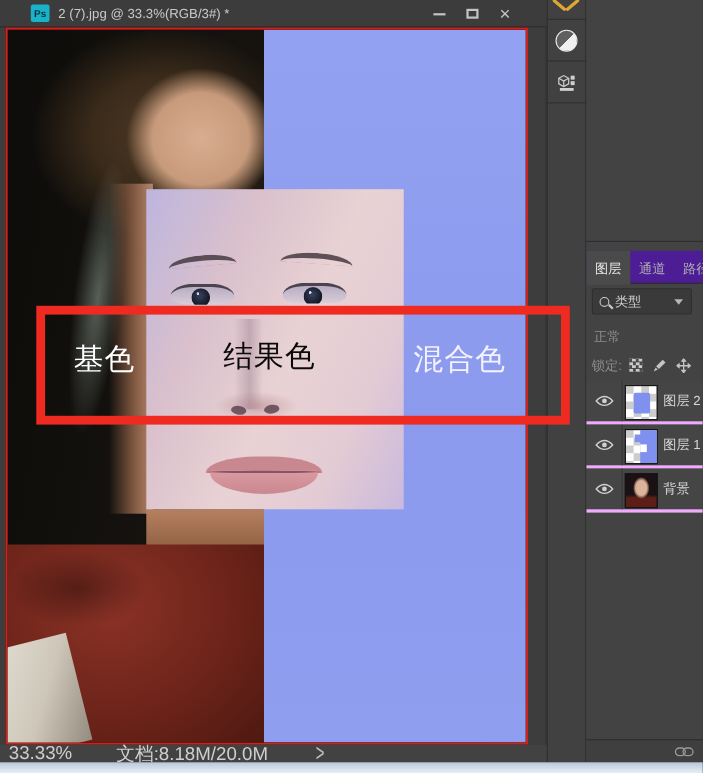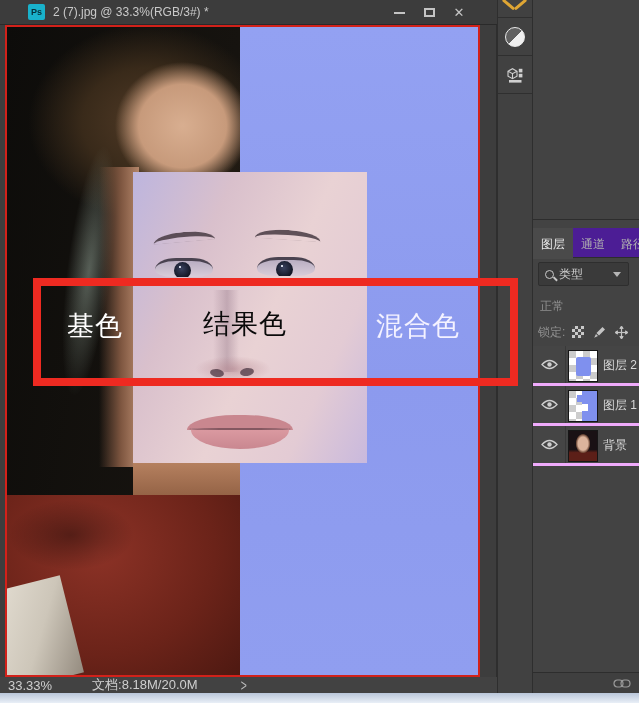--- a/index.html
+++ b/index.html
@@ -66,21 +66,21 @@
   .lip-t { position:absolute; top:0; left:0; width:106px; height:15px; background:#c9878f;
            border-radius:45% 45% 0 0/100% 100% 0 0; }
   .lip-b { position:absolute; top:13px; left:4px; width:98px; height:21px;
            background:linear-gradient(#dc9ba2,#c98790); border-radius:0 0 50% 50%/0 0 90% 90%; }
   .mouth-line { position:absolute; top:13px; left:2px; width:102px; height:2px;
            background:rgba(110,70,80,.8); border-radius:50%; }
 
   .gutter { position:absolute; left:480px; top:25px; width:17px; height:652px; background:#3d3d3d;
             border-right:1px solid #2e2e2e; }
   .statusbar { position:absolute; left:0; top:677px; width:497px; height:16px; background:#424242;
-            display:flex; align-items:center; font-size:13px; color:#cfcfcf; }
+            display:flex; align-items:center; font-size:17px; color:#cfcfcf; }
   .zoom-val { margin-left:8px; }
   .doc-info { margin-left:40px; }
   .status-chevron { margin-left:42px; transform:scale(.8,1.3); color:#bdbdbd; }
 
   
   .red-annotation { position:absolute; left:33px; top:278px; width:485px; height:108px;
             border:8px solid #ee2a21; z-index:40; }
   .cv-label { position:absolute; z-index:45; font-family:"Liberation Serif", serif; font-size:27px;
             line-height:1.15; letter-spacing:1px; }
   .cv-label.l1 { left:67px;  top:311px; color:#ffffff; }

